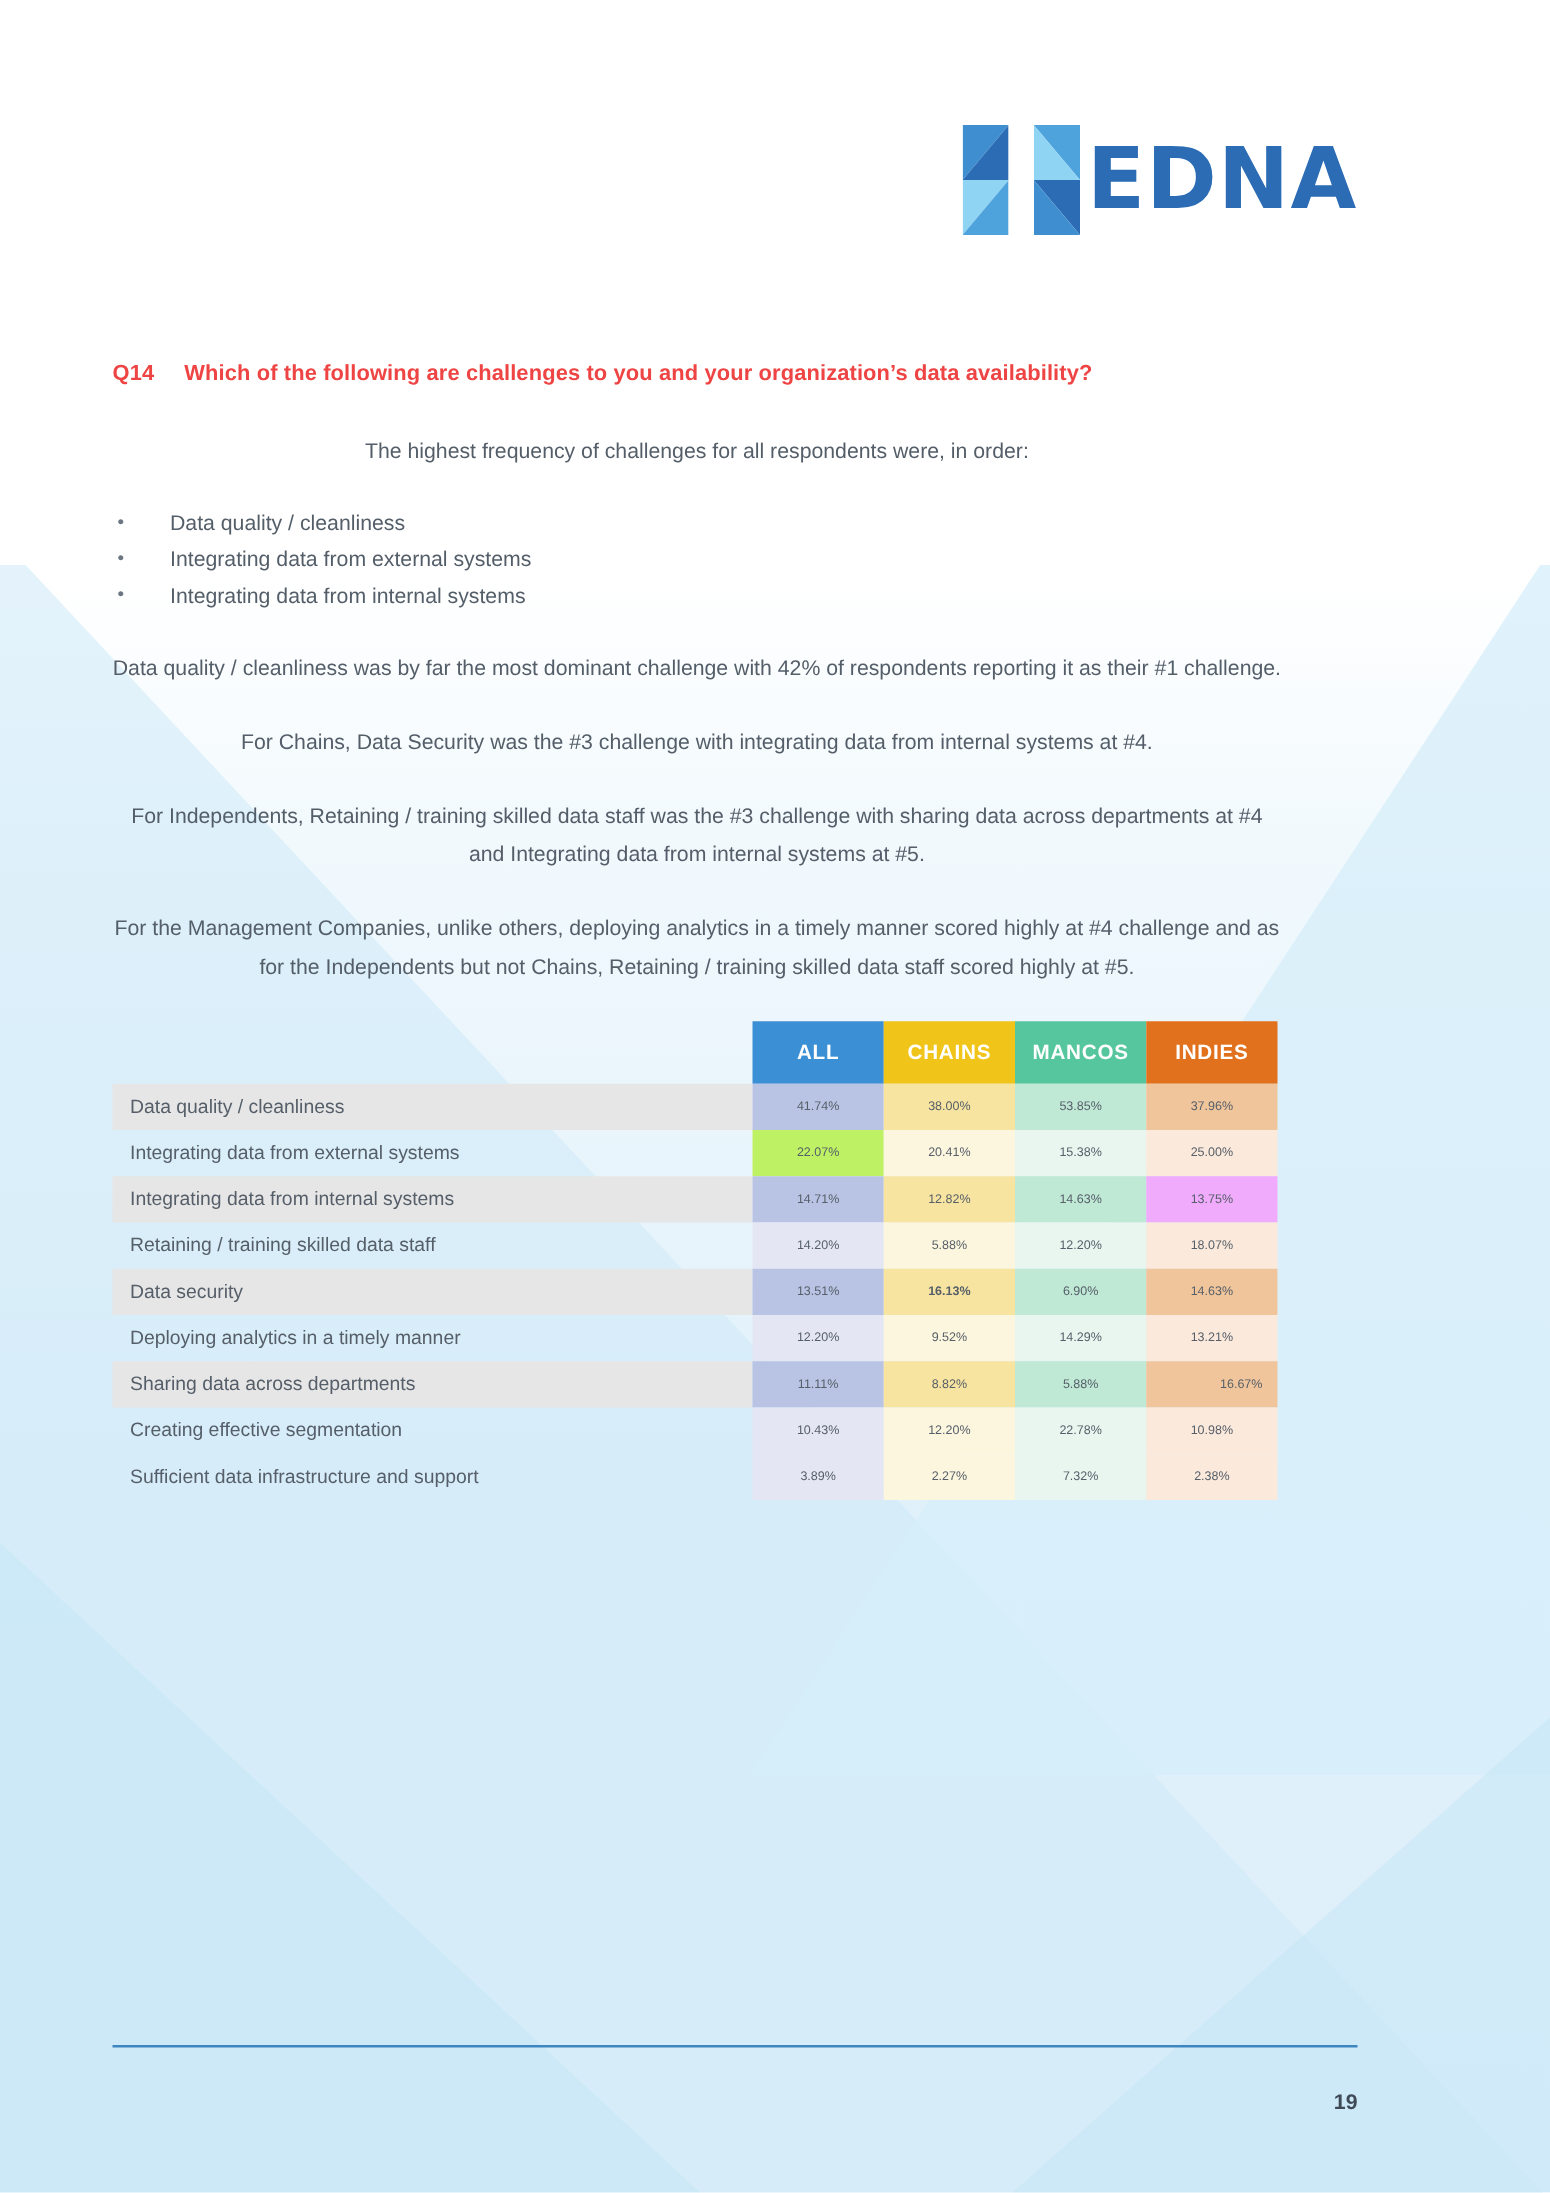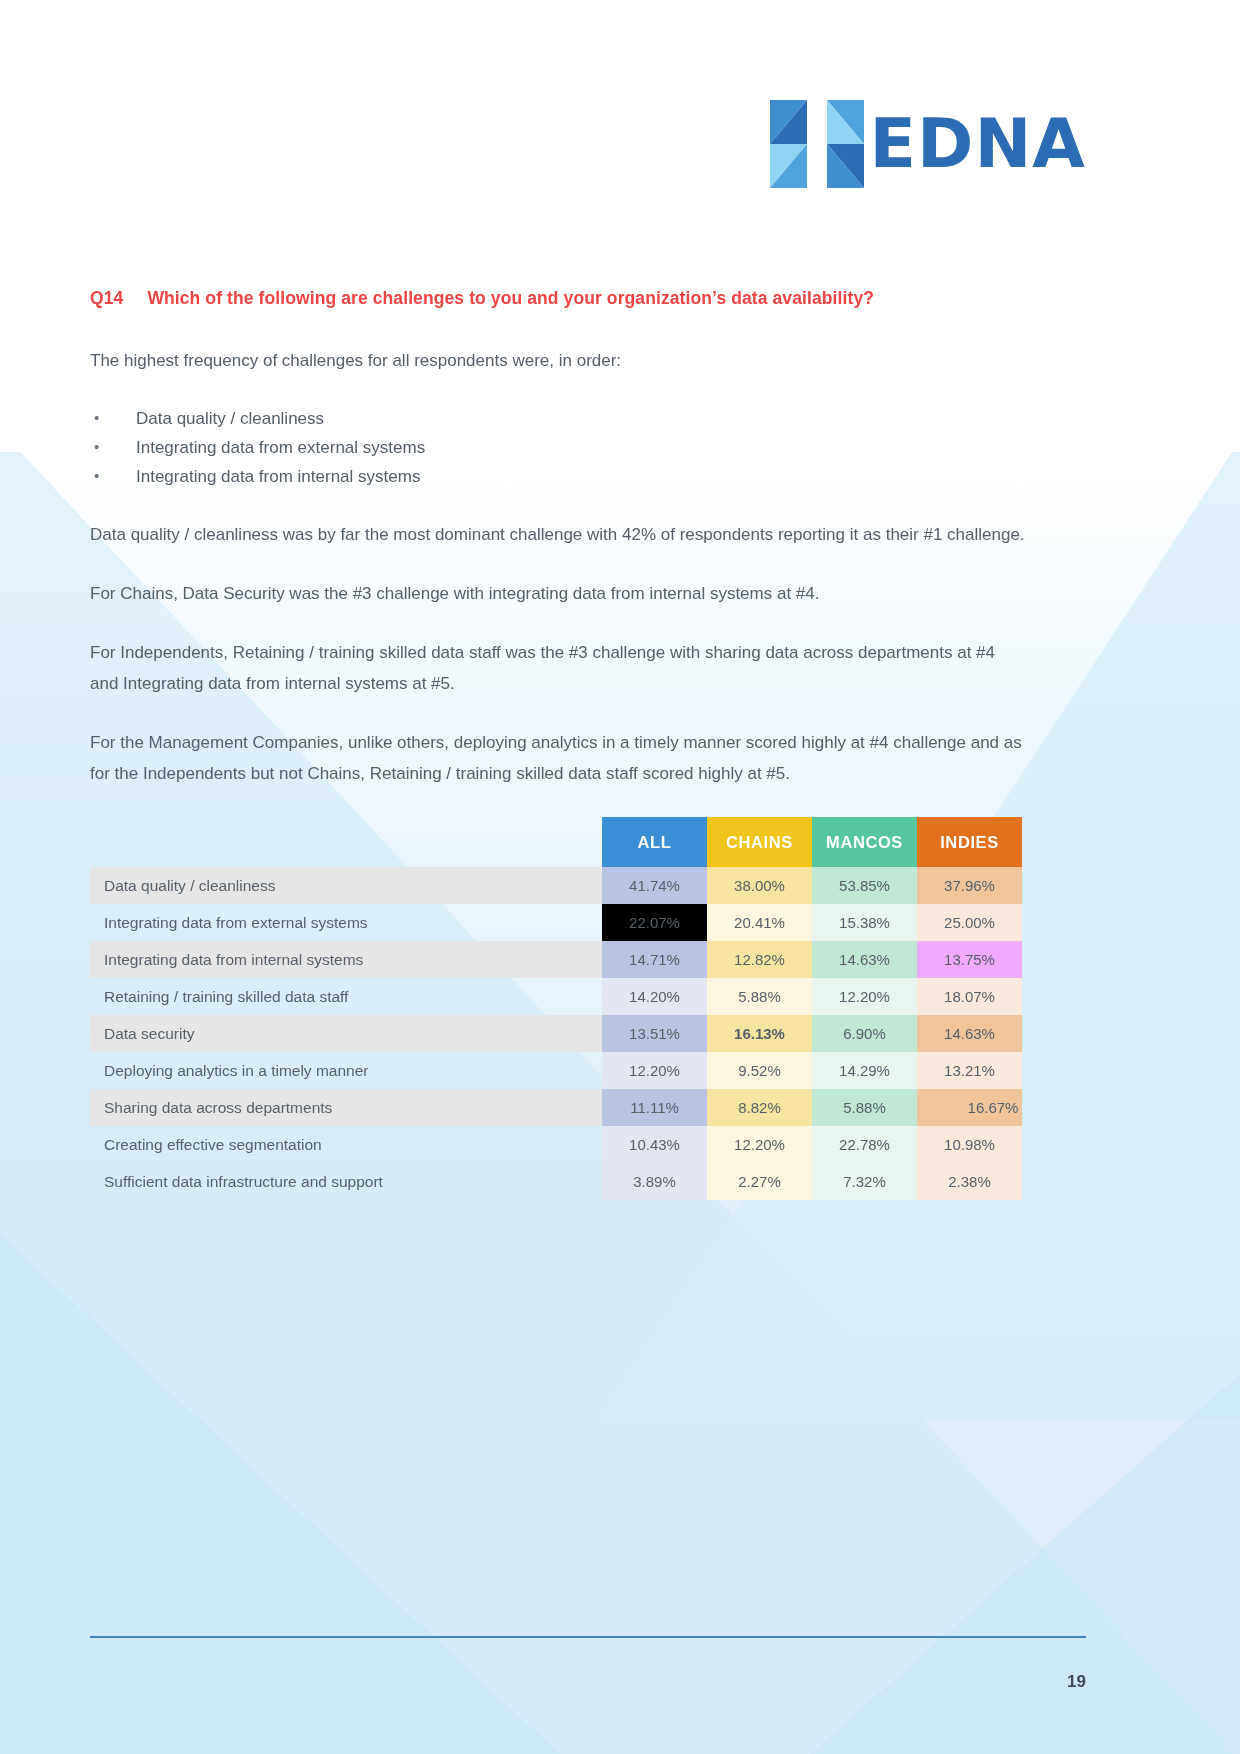--- a/index.html
+++ b/index.html
@@ -137,21 +137,21 @@
   .q-num { margin-right: 24px; }
 
   
   .body-text {
     margin-top: 36px;
     font-size: 17px;
     line-height: 31px;
     color: #545e69;
     max-width: 935px;
   }
-  .body-text p { margin: 0 0 28px 0; }
+  .body-text p { margin: 0 0 28px 0; text-align: center; }
   .bullets {
     list-style: none;
     margin: 0 0 28px 0;
     padding: 0;
   }
   .bullets li {
     position: relative;
     padding-left: 46px;
     line-height: 29px;
   }
@@ -198,21 +198,21 @@
   }
   td.rowlabel {
     padding-left: 14px;
     text-align: left;
     font-size: 15.5px;
     color: #555f6a;
     white-space: nowrap;
   }
   td.val {
     text-align: center;
-    font-size: 15px;
+    font-size: 10px;
     color: #4f5862;
   }
 
   
   .footer-rule {
     position: absolute;
     left: 90px;
     right: 90px;
     bottom: 116px;
     height: 2px;
@@ -317,21 +317,21 @@
       <tbody>
           <tr>
             <td class="rowlabel" style="background: rgb(230, 230, 230);">Data quality / cleanliness</td>
             <td class="val" style="background: rgb(185, 196, 228);">41.74%</td>
             <td class="val" style="background: rgb(247, 228, 160);">38.00%</td>
             <td class="val" style="background: rgb(191, 232, 213);">53.85%</td>
             <td class="val" style="background: rgb(240, 197, 155);">37.96%</td>
           </tr>
           <tr>
             <td class="rowlabel" style="background: transparent;">Integrating data from external systems</td>
-            <td class="val" style="background: #000000;">22.07%</td>
+            <td class="val" style="background: #bef264;">22.07%</td>
             <td class="val" style="background: rgb(253, 246, 222);">20.41%</td>
             <td class="val" style="background: rgb(232, 246, 239);">15.38%</td>
             <td class="val" style="background: rgb(251, 233, 220);">25.00%</td>
           </tr>
           <tr>
             <td class="rowlabel" style="background: rgb(230, 230, 230);">Integrating data from internal systems</td>
             <td class="val" style="background: rgb(185, 196, 228);">14.71%</td>
             <td class="val" style="background: rgb(247, 228, 160);">12.82%</td>
             <td class="val" style="background: rgb(191, 232, 213);">14.63%</td>
             <td class="val" style="background: #f0abfc;">13.75%</td>

